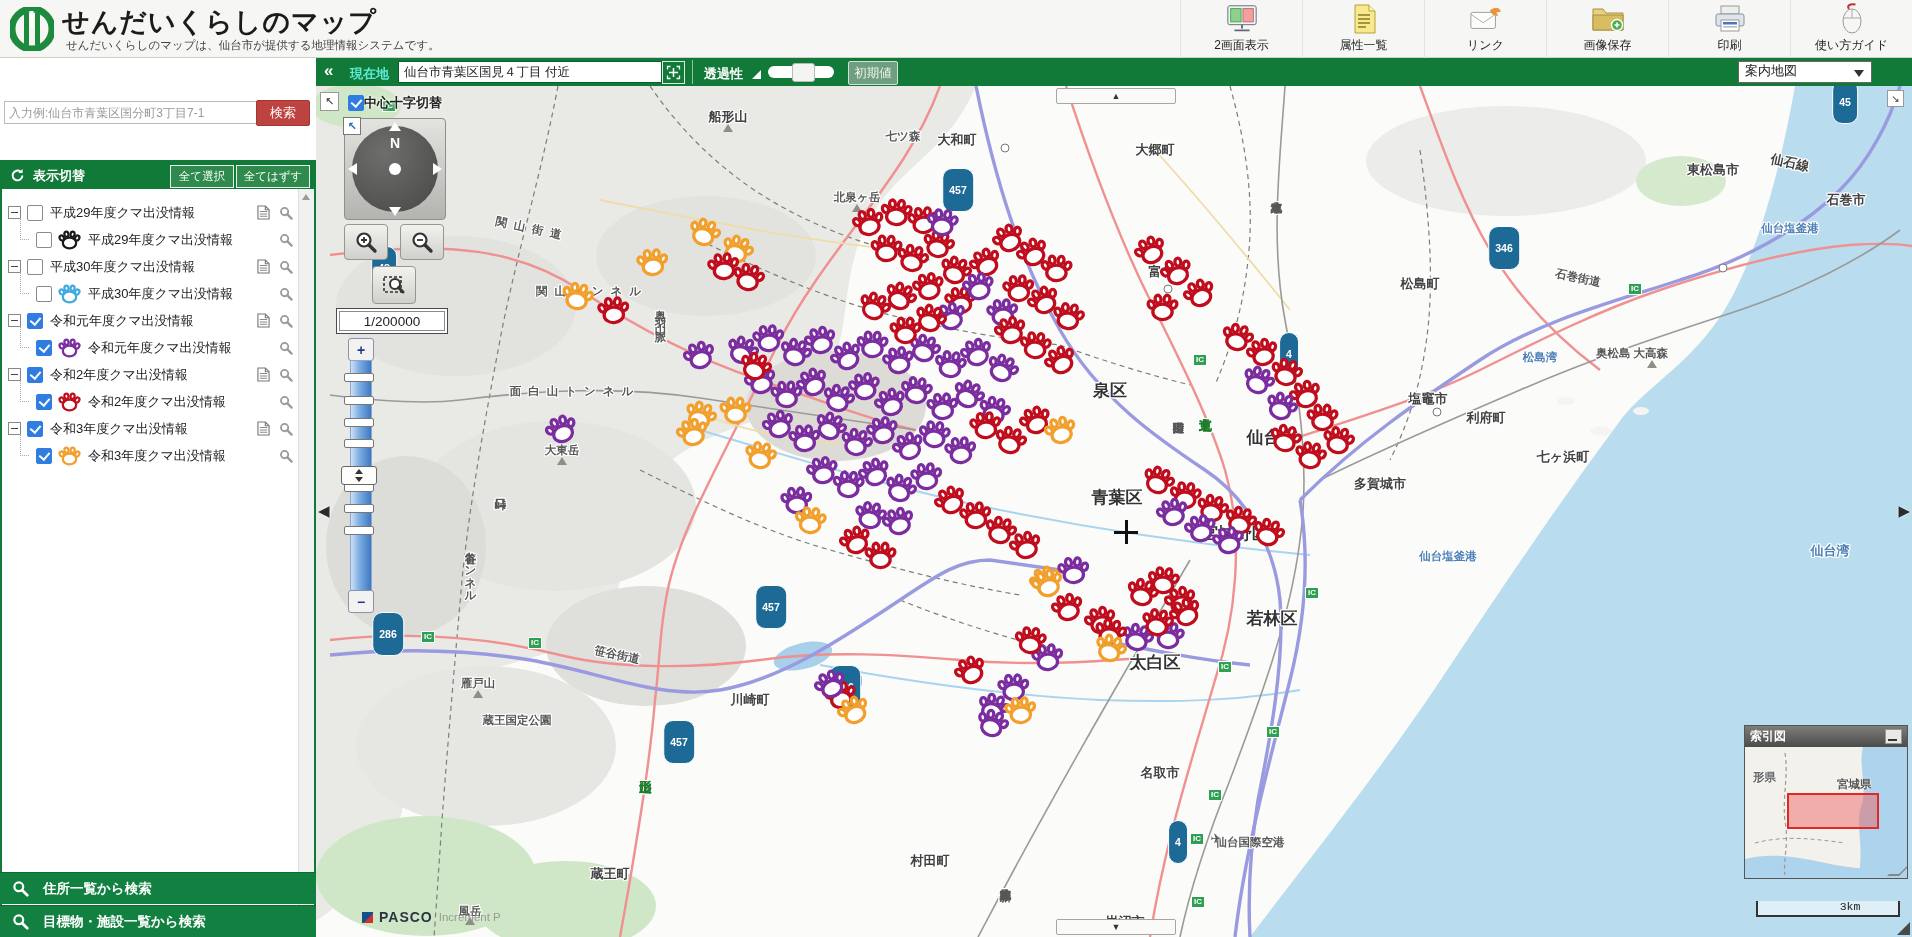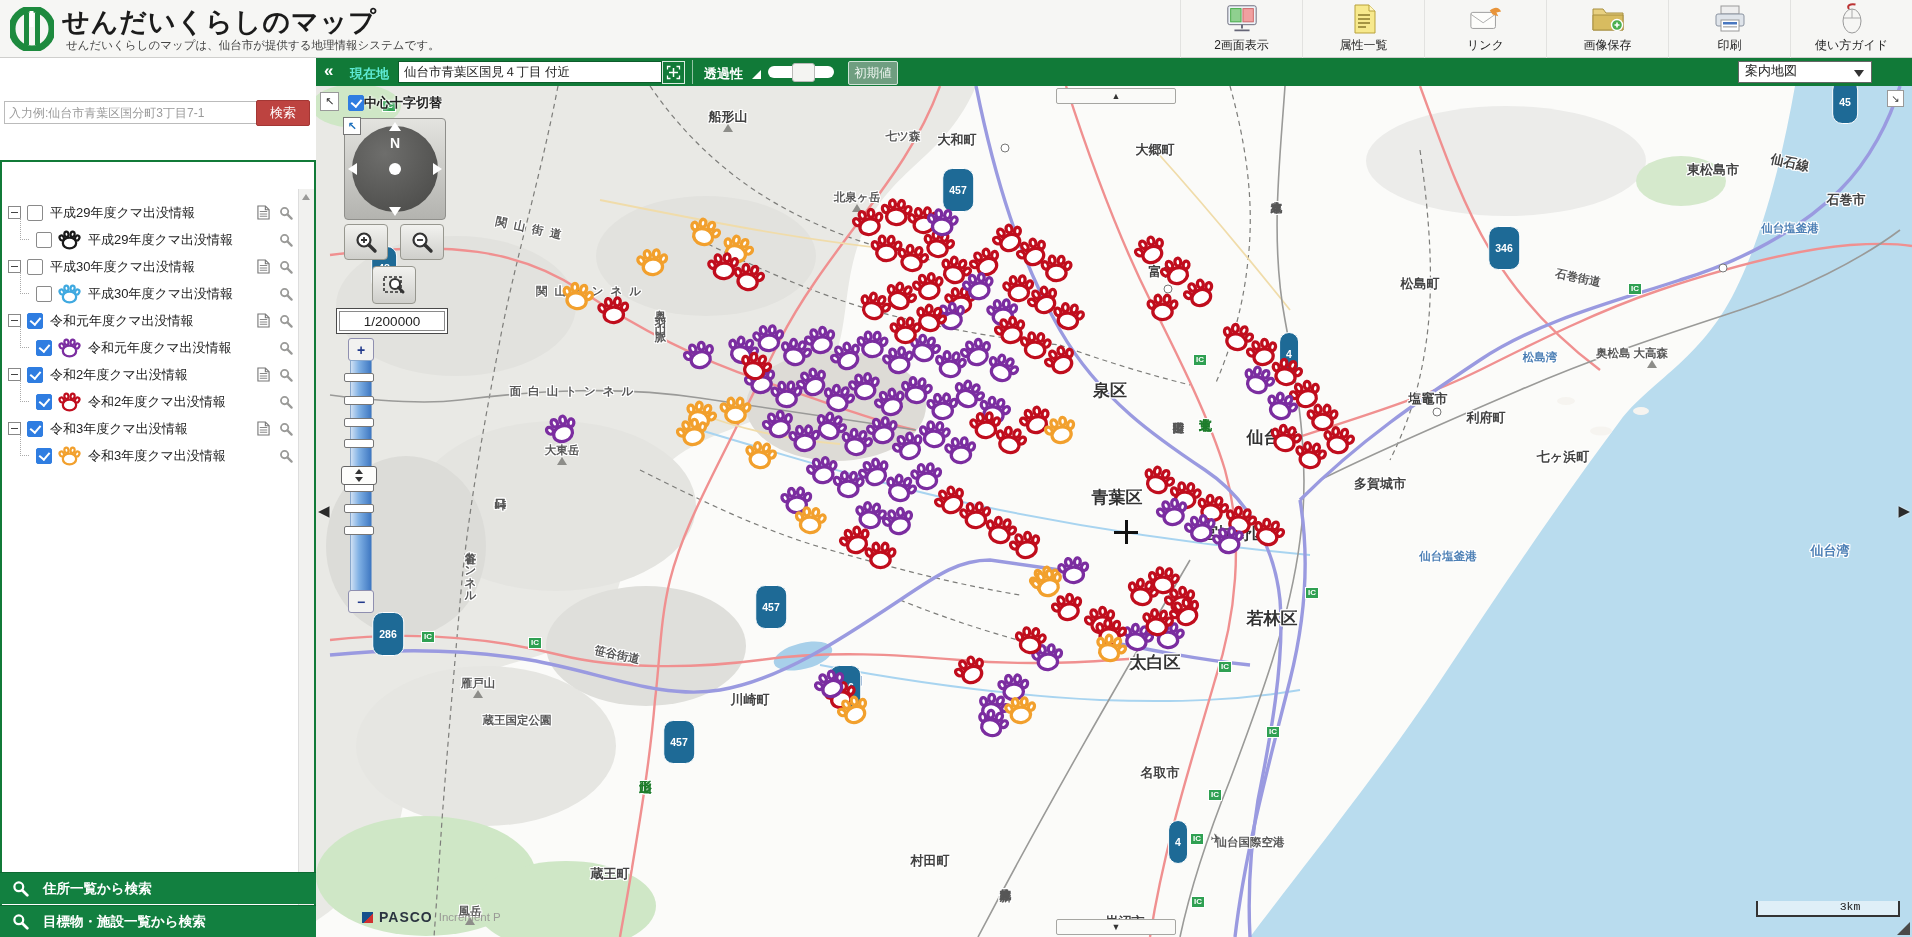--- a/index.html
+++ b/index.html
@@ -295,20 +295,28 @@
       </div>
   </div>
 
   <div id="sidebar">
     <div id="side-search-row">
       <input id="side-search" type="text" placeholder="入力例:仙台市青葉区国分町3丁目7-1" style="">
       <div id="side-search-btn">検索</div>
     </div>
 
     <div id="layer-panel">
+      <div id="layer-head">
+        <svg>
+            <use href="#ic-refresh"></use>
+          </svg>
+        <span id="layer-title">表示切替</span>
+        <div id="sel-all">全て選択</div>
+        <div id="clr-all">全てはずす</div>
+      </div>
       <div id="layer-tree">
           <div class="trow">
             <span class="expand"></span>
             <span class="cbox"></span>
             <span class="tlabel">平成29年度クマ出没情報</span>
             <span class="rowicons">
               <svg style="width:13px;height:15px;cursor:pointer">
                 <use href="#ic-doc"></use>
               </svg>
               <svg style="width:14px;height:14px;color:#9a9a98;cursor:pointer">
@@ -1086,20 +1094,39 @@
 
     <div class="panbar" id="pan-up">▲</div>
     <div class="panbar" id="pan-down">▼</div>
     <div class="panside" id="pan-left">◀</div>
     <div class="panside" id="pan-right">▶</div>
     <div id="corner-se-btn">
         <span>↘</span>
       </div>
     <div id="map-resize-tri"></div>
 
+    <div id="indexmap">
+      <div id="im-head">
+        <span id="im-title">索引図</span>
+        <span id="im-min"></span>
+      </div>
+      <div id="im-body">
+        <svg width="162" height="131" viewBox="0 0 162 131">
+          <rect width="162" height="131" fill="#f3f1ec"></rect>
+          <path d="M118,0 C113,20 123,40 116,60 C110,80 120,100 113,131 L162,131 L162,0 Z" fill="#aed3ec"></path>
+          <path d="M0,112 C30,104 60,112 90,118 C114,122 140,124 162,122 L162,131 L0,131 Z" fill="#aed3ec"></path>
+          <path d="M40,6 C44,30 36,55 41,80 C43,100 38,115 40,128" fill="none" stroke="#999" stroke-width="1.2" stroke-dasharray="4 3"></path>
+          <path d="M10,96 C40,88 70,92 100,96" fill="none" stroke="#999" stroke-width="1" stroke-dasharray="4 3"></path>
+        </svg>
+        <span class="im-lbl" style="left:8px;top:23px">形県</span>
+        <span class="im-lbl" style="left:92px;top:30px;color:#555">宮城県</span>
+        <div id="im-rect"></div>
+        <div id="im-resize"></div>
+      </div>
+    </div>
     <div id="im-scalebar">3km</div>
 
     <div id="attrib">
       <span class="mark"></span>
       <span class="pasco">PASCO</span>
       <span class="inc">Increment P</span>
     </div>
   </div>
 </div>
 

